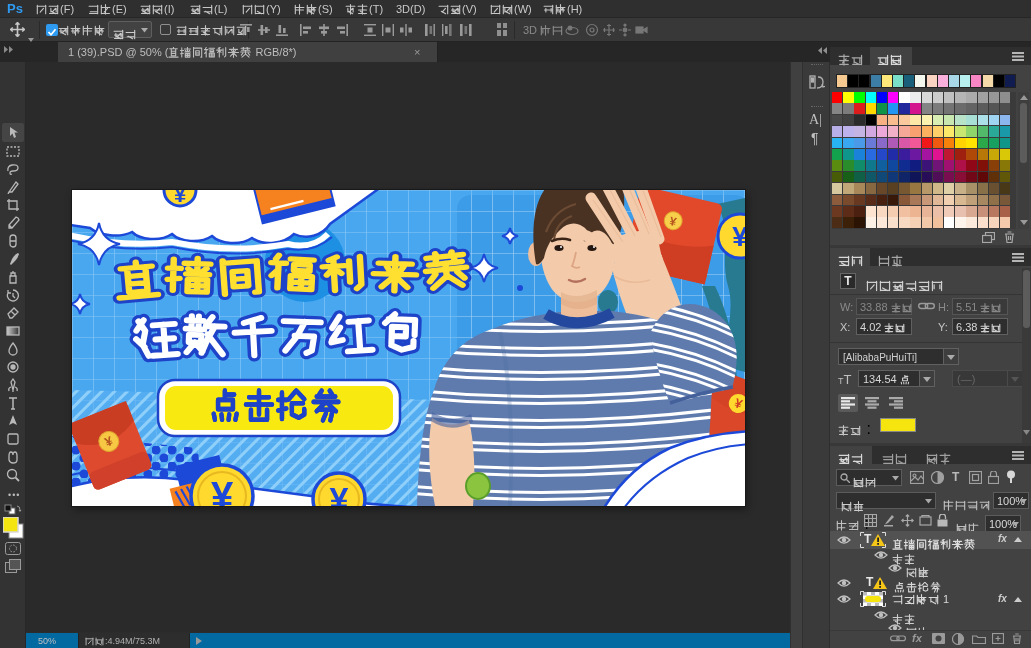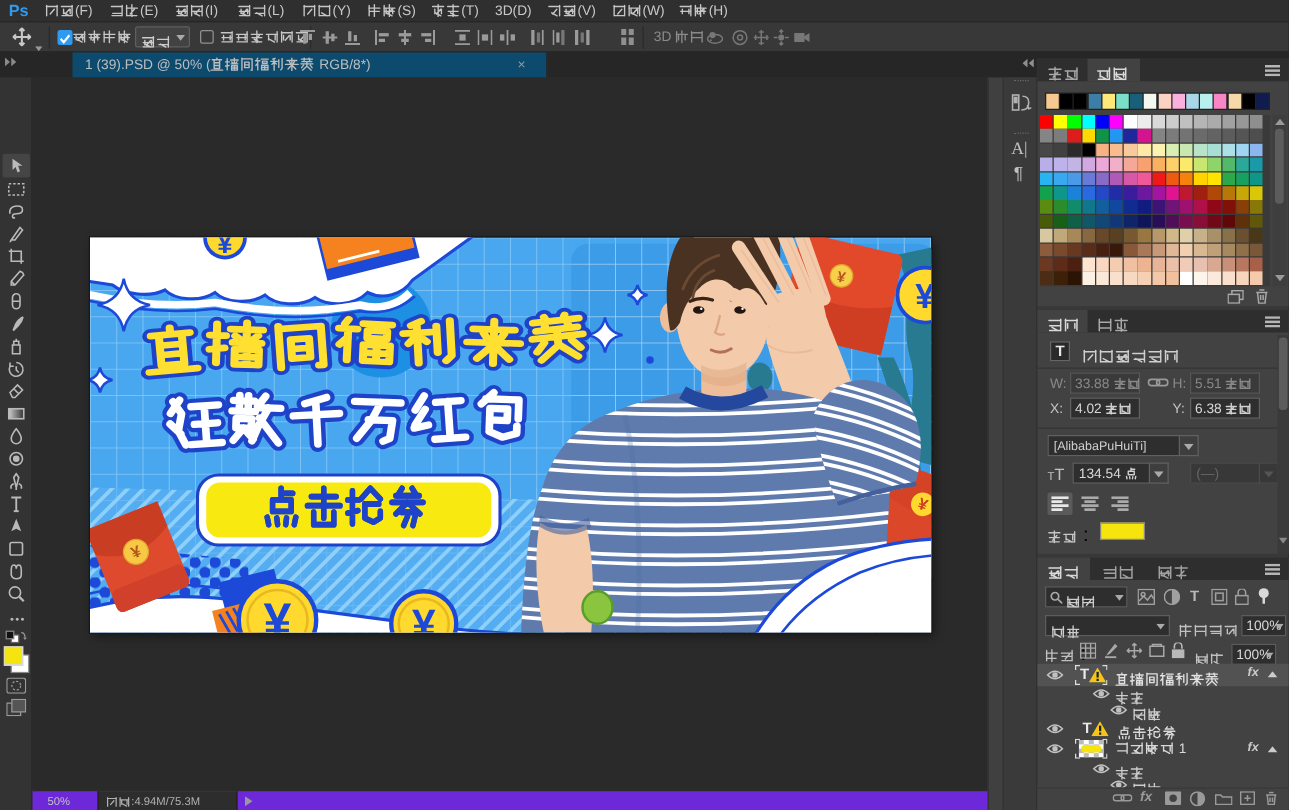--- a/index.html
+++ b/index.html
@@ -179,21 +179,21 @@
       </svg>
       <svg class="abs" style="left:635px;top:5px" width="14" height="14" fill="none" stroke="#777" stroke-width="1.2">
         <rect x="1" y="4" width="7" height="6" fill="#777"></rect>
         <path d="M8 7 l4-2.5 v5 Z" fill="#777"></path>
       </svg>
     </div>
     <div class="abs" style="left:0;top:42px;width:1031px;height:20px;background:#262626">
       <svg class="abs" style="left:4px;top:4px" width="10" height="7" fill="#8a8a8a">
         <path d="M0 0 l4 3.5 l-4 3.5 Z M5 0 l4 3.5 l-4 3.5 Z"></path>
       </svg>
-      <div class="abs" style="left:58px;top:0;width:380px;height:20px;background:#0c4a6e;border-right:1px solid #222">
+      <div class="abs" style="left:58px;top:0;width:380px;height:20px;background:#404040;border-right:1px solid #222">
         <div class="abs txt" style="left:10px;top:4px;color:#bdbdbd">1 (39).PSD @ 50% (<svg style="vertical-align:-2px;opacity:1.0" width="84" height="11">
             <use href="#g26" transform="translate(0,0) scale(0.1100,0.1100)" fill="none" stroke="#bdbdbd" stroke-width="10" stroke-linecap="round"></use>
             <use href="#g27" transform="translate(12,0) scale(0.1100,0.1100)" fill="none" stroke="#bdbdbd" stroke-width="10" stroke-linecap="round"></use>
             <use href="#g28" transform="translate(24,0) scale(0.1100,0.1100)" fill="none" stroke="#bdbdbd" stroke-width="10" stroke-linecap="round"></use>
             <use href="#g29" transform="translate(36,0) scale(0.1100,0.1100)" fill="none" stroke="#bdbdbd" stroke-width="10" stroke-linecap="round"></use>
             <use href="#g30" transform="translate(48,0) scale(0.1100,0.1100)" fill="none" stroke="#bdbdbd" stroke-width="10" stroke-linecap="round"></use>
             <use href="#g31" transform="translate(60,0) scale(0.1100,0.1100)" fill="none" stroke="#bdbdbd" stroke-width="10" stroke-linecap="round"></use>
             <use href="#g32" transform="translate(72,0) scale(0.1100,0.1100)" fill="none" stroke="#bdbdbd" stroke-width="10" stroke-linecap="round"></use>
           </svg> RGB/8*)</div>
         <div class="abs" style="left:356px;top:4px;color:#9a9a9a;font-size:11px">×</div>
@@ -1209,21 +1209,21 @@
         <path d="M0.5 9.5 V2 h4 l1.5 1.5 H13.5 V9.5 Z"></path>
       </svg>
       <svg class="abs" style="left:162px;top:187px" width="12" height="11" fill="none" stroke="#9a9a9a" stroke-width="1.2">
         <rect x="0.5" y="0.5" width="11" height="10"></rect>
         <path d="M6 3 v5 M3.5 5.5 h5"></path>
       </svg>
       <svg class="abs" style="left:182px;top:187px" width="10" height="11" fill="none" stroke="#9a9a9a" stroke-width="1.2">
         <path d="M1 3 h8 M1.8 3 L2.6 10.5 h4.8 L8.2 3 M3.2 1 h3.6 M4 5v3.5 M6 5v3.5"></path>
       </svg>
     </div>
-    <div class="abs" style="left:26px;top:632px;width:764px;height:16px;background:#6d28d9;border-top:1px solid #2c2c2c">
+    <div class="abs" style="left:26px;top:632px;width:764px;height:16px;background:#0369a1;border-top:1px solid #2c2c2c">
       <div class="abs" style="left:12px;top:3px;color:#c0c0c0;font-size:9px">50%</div>
       <div class="abs" style="left:52px;top:0px;width:112px;height:16px;background:#2d2d2d;border-left:1px solid #222;border-right:1px solid #222">
         <span style="position:absolute;left:6px;top:3px;color:#b0b0b0;font-size:9px"><svg style="vertical-align:-2px;opacity:1.0" width="20" height="9">
             <use href="#g0" transform="translate(0,0) scale(0.0900,0.0900)" fill="none" stroke="#b0b0b0" stroke-width="11" stroke-linecap="round"></use>
             <use href="#g76" transform="translate(10,0) scale(0.0900,0.0900)" fill="none" stroke="#b0b0b0" stroke-width="11" stroke-linecap="round"></use>
           </svg>:4.94M/75.3M</span>
       </div>
       <svg class="abs" style="left:170px;top:4px" width="6" height="8" fill="#999">
         <path d="M0 0 L6 4 L0 8 Z"></path>
       </svg>

